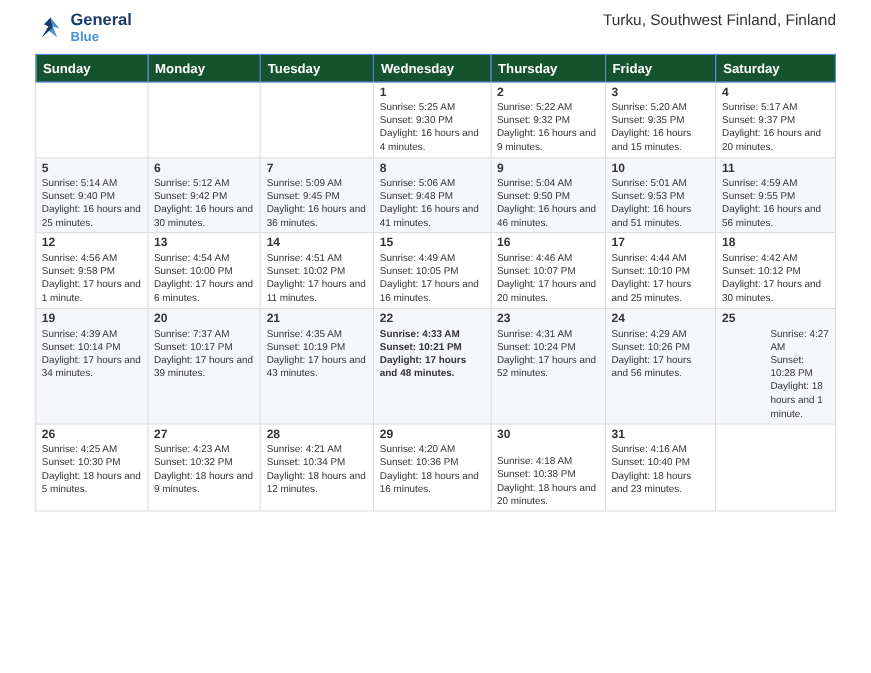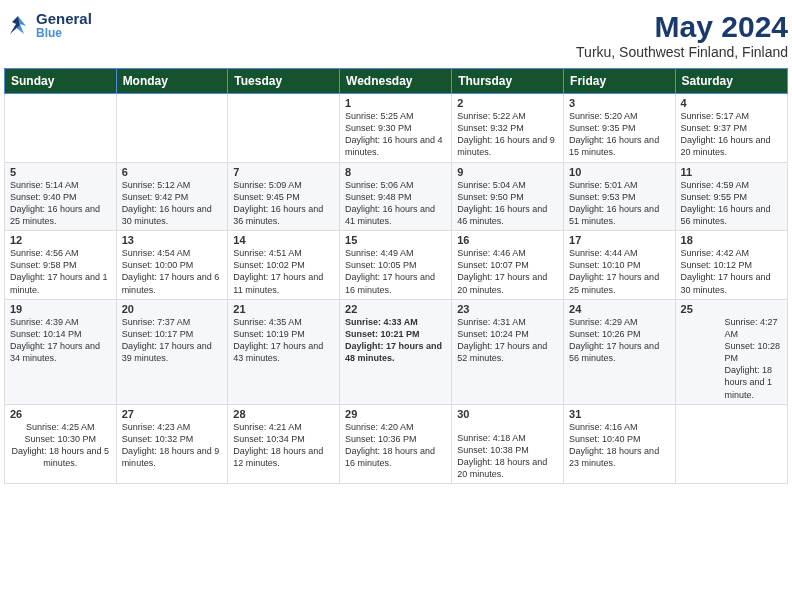--- a/index.html
+++ b/index.html
@@ -6,21 +6,21 @@
     body {
       width: 792px;
       height: 612px;
       font-family: Arial, sans-serif;
       background: #fff;
       overflow: hidden;
     }
     .page {
       width: 792px;
       height: 612px;
-      padding: 10px 4px;
+      padding: 10px 32px;
     }
     .header {
       display: flex;
       justify-content: space-between;
       align-items: flex-start;
       margin-bottom: 8px;
     }
     .logo {
       display: flex;
       align-items: center;
@@ -93,21 +93,20 @@
       <svg class="logo-bird" viewBox="0 0 28 28">
         <polygon points="14,4 22,14 16,12 20,22 10,14 16,13" fill="#4a90d9"></polygon>
         <polygon points="14,4 8,10 12,12 6,22 16,13" fill="#1a3a6b"></polygon>
       </svg>
       <div>
         <div style="font-size:15px;font-weight:bold;color:#1a3a6b;line-height:1.15">General</div>
         <div style="font-size:12px;font-weight:bold;color:#4a90d9;line-height:1.15">Blue</div>
       </div>
     </div>
     <div class="title-block">
-      <div class="main-title">May 2024</div>
       <div class="subtitle">Turku, Southwest Finland, Finland</div>
     </div>
   </div>
 
   <table class="calendar">
     <thead>
       <tr>
 
       <th>Sunday</th>
           <th>Monday</th>
@@ -277,21 +276,21 @@
           <td>
             <span class="day-num">25</span>
             <div class="day-info" style="white-space: pre-line; margin-left: 44px;">Sunrise: 4:27 AM
 Sunset: 10:28 PM
 Daylight: 18 hours and 1 minute.</div>
           </td>
         </tr>
         <tr>
           <td>
             <span class="day-num">26</span>
-            <div class="day-info" style="white-space: pre-line; text-align: center;">Sunrise: 4:25 AM
+            <div class="day-info" style="white-space: pre-line;">Sunrise: 4:25 AM
 Sunset: 10:30 PM
 Daylight: 18 hours and 5 minutes.</div>
           </td>
           <td>
             <span class="day-num">27</span>
             <div class="day-info" style="white-space: pre-line;">Sunrise: 4:23 AM
 Sunset: 10:32 PM
 Daylight: 18 hours and 9 minutes.</div>
           </td>
           <td>

